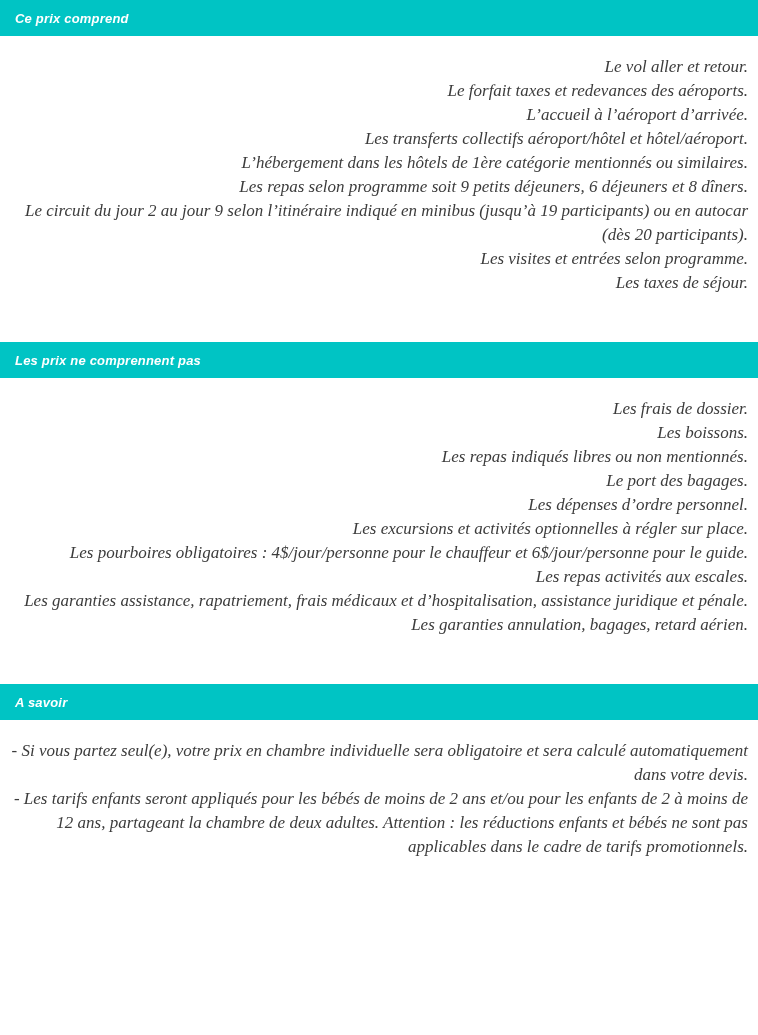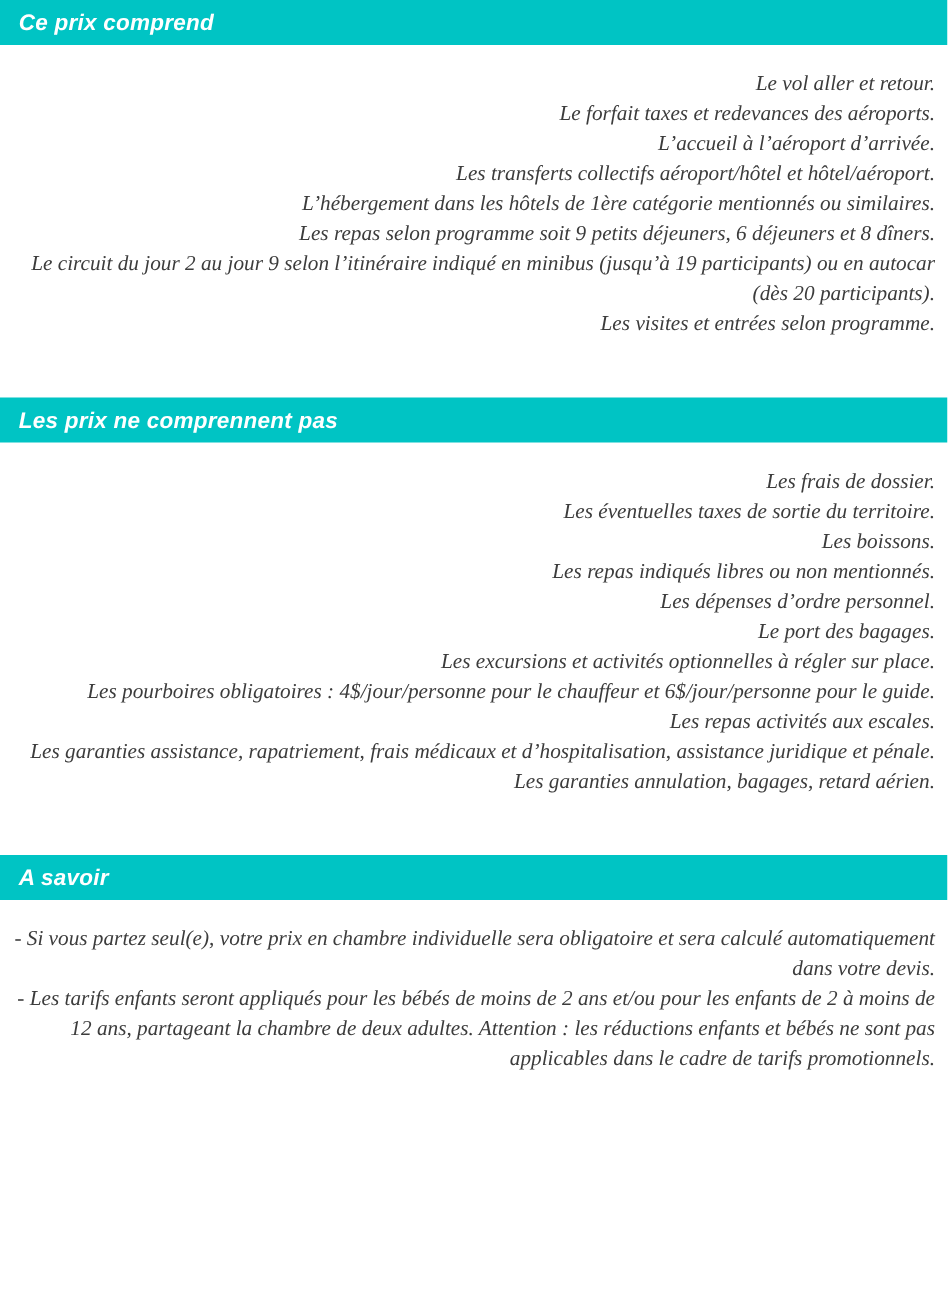--- a/index.html
+++ b/index.html
@@ -16,21 +16,21 @@
     height: 36px;
     display: flex;
     align-items: center;
     padding-left: 15px;
   }
   .section-title {
     color: #ffffff;
     font-family: "Liberation Sans", sans-serif;
     font-style: italic;
     font-weight: bold;
-    font-size: 18px;
+    font-size: 13px;
     letter-spacing: 0.2px;
   }
   .section-body {
     padding: 19px 10px 47px 2px;
     text-align: right;
   }
   .section:last-child .section-body {
     padding-bottom: 20px;
   }
   .section-body .line {
@@ -50,34 +50,34 @@
   </div>
   <div class="section-body">
       <p class="line">Le vol aller et retour.</p>
       <p class="line">Le forfait taxes et redevances des aéroports.</p>
       <p class="line">L’accueil à l’aéroport d’arrivée.</p>
       <p class="line">Les transferts collectifs aéroport/hôtel et hôtel/aéroport.</p>
       <p class="line">L’hébergement dans les hôtels de 1ère catégorie mentionnés ou similaires.</p>
       <p class="line">Les repas selon programme soit 9 petits déjeuners, 6 déjeuners et 8 dîners.</p>
       <p class="line">Le circuit du jour 2 au jour 9 selon l’itinéraire indiqué en minibus (jusqu’à 19 participants) ou en autocar (dès 20 participants).</p>
       <p class="line">Les visites et entrées selon programme.</p>
+      <p class="line">Les taxes de séjour.</p>
     </div>
 </div>
 
 <div class="section">
   <div class="section-header">
     <span class="section-title">Les prix ne comprennent pas</span>
   </div>
   <div class="section-body">
       <p class="line">Les frais de dossier.</p>
-      <p class="line">Les éventuelles taxes de sortie du territoire.</p>
       <p class="line">Les boissons.</p>
       <p class="line">Les repas indiqués libres ou non mentionnés.</p>
+      <p class="line">Le port des bagages.</p>
       <p class="line">Les dépenses d’ordre personnel.</p>
-      <p class="line">Le port des bagages.</p>
       <p class="line">Les excursions et activités optionnelles à régler sur place.</p>
       <p class="line">Les pourboires obligatoires : 4$/jour/personne pour le chauffeur et 6$/jour/personne pour le guide.</p>
       <p class="line">Les repas activités aux escales.</p>
       <p class="line">Les garanties assistance, rapatriement, frais médicaux et d’hospitalisation, assistance juridique et pénale.</p>
       <p class="line">Les garanties annulation, bagages, retard aérien.</p>
     </div>
 </div>
 
 <div class="section">
   <div class="section-header">

